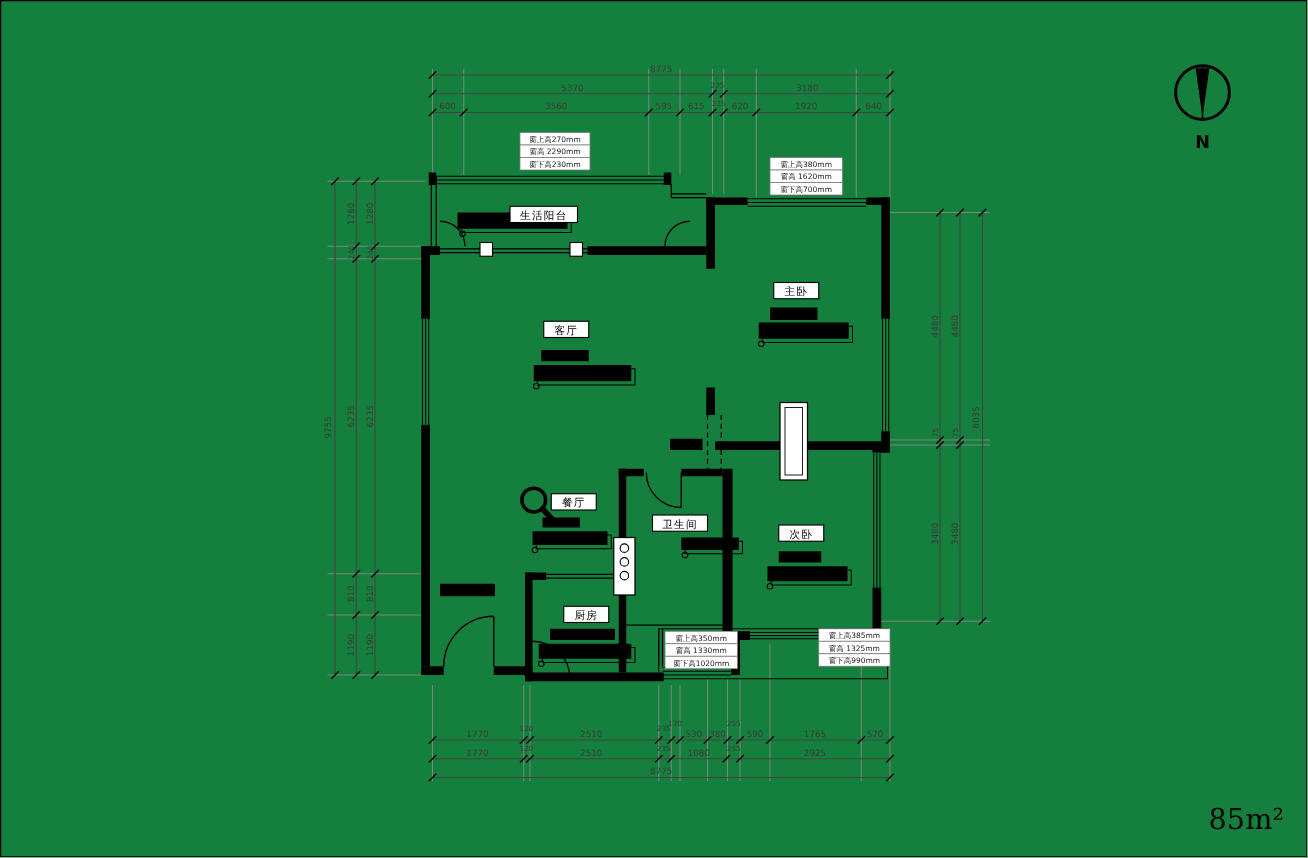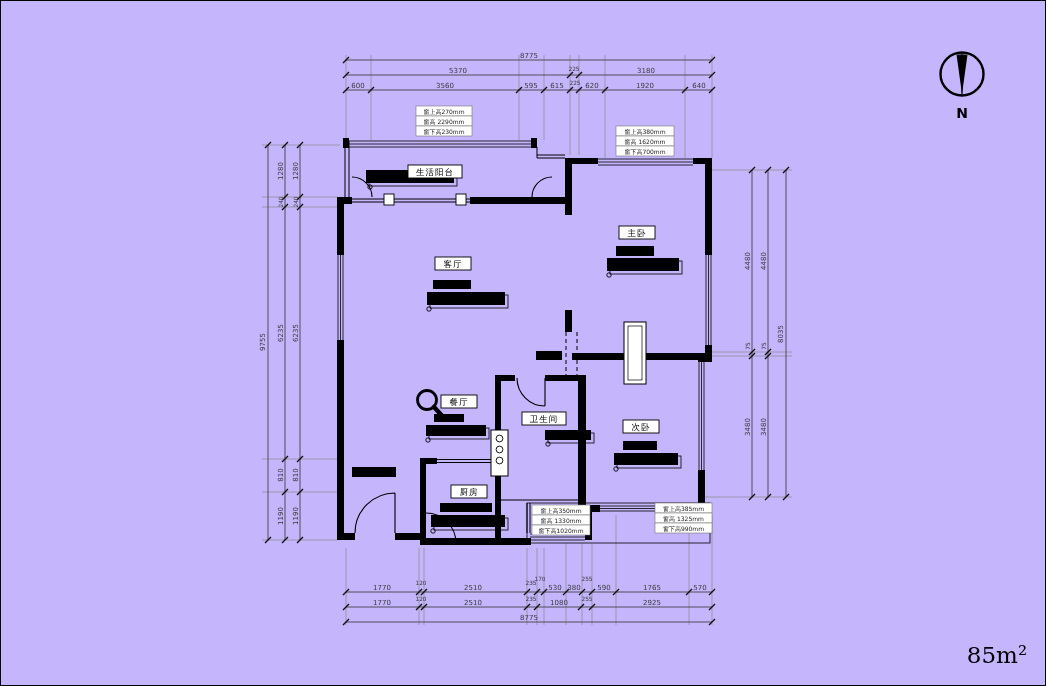--- a/index.html
+++ b/index.html
@@ -1,16 +1,16 @@
 <!DOCTYPE html>
 <html><head>
 <meta charset="utf-8">
 <style>
   html,body{margin:0;padding:0;background:#fff;}
-  #canvas{position:relative;width:1046px;height:686px;background:#c4b5fd;overflow:hidden;
+  #canvas{position:relative;width:1046px;height:686px;background:#15803d;overflow:hidden;
           font-family:"DejaVu Sans",sans-serif;}
   svg{position:absolute;left:0;top:0;}
   text{fill:#2f2f2f;}
   .dt{font-size:7px;text-anchor:middle;fill:#3a3a3a;}
   .dts{font-size:5.8px;text-anchor:middle;fill:#3a3a3a;}
   .rl{font-size:8.5px;text-anchor:middle;fill:#000;letter-spacing:1px;}
   .an{font-size:6px;text-anchor:middle;fill:#222;}
   .north{font-size:14px;font-weight:bold;text-anchor:middle;fill:#000;}
   .area{font-size:23px;text-anchor:middle;fill:#000;font-family:"DejaVu Serif",serif;}
 </style>

